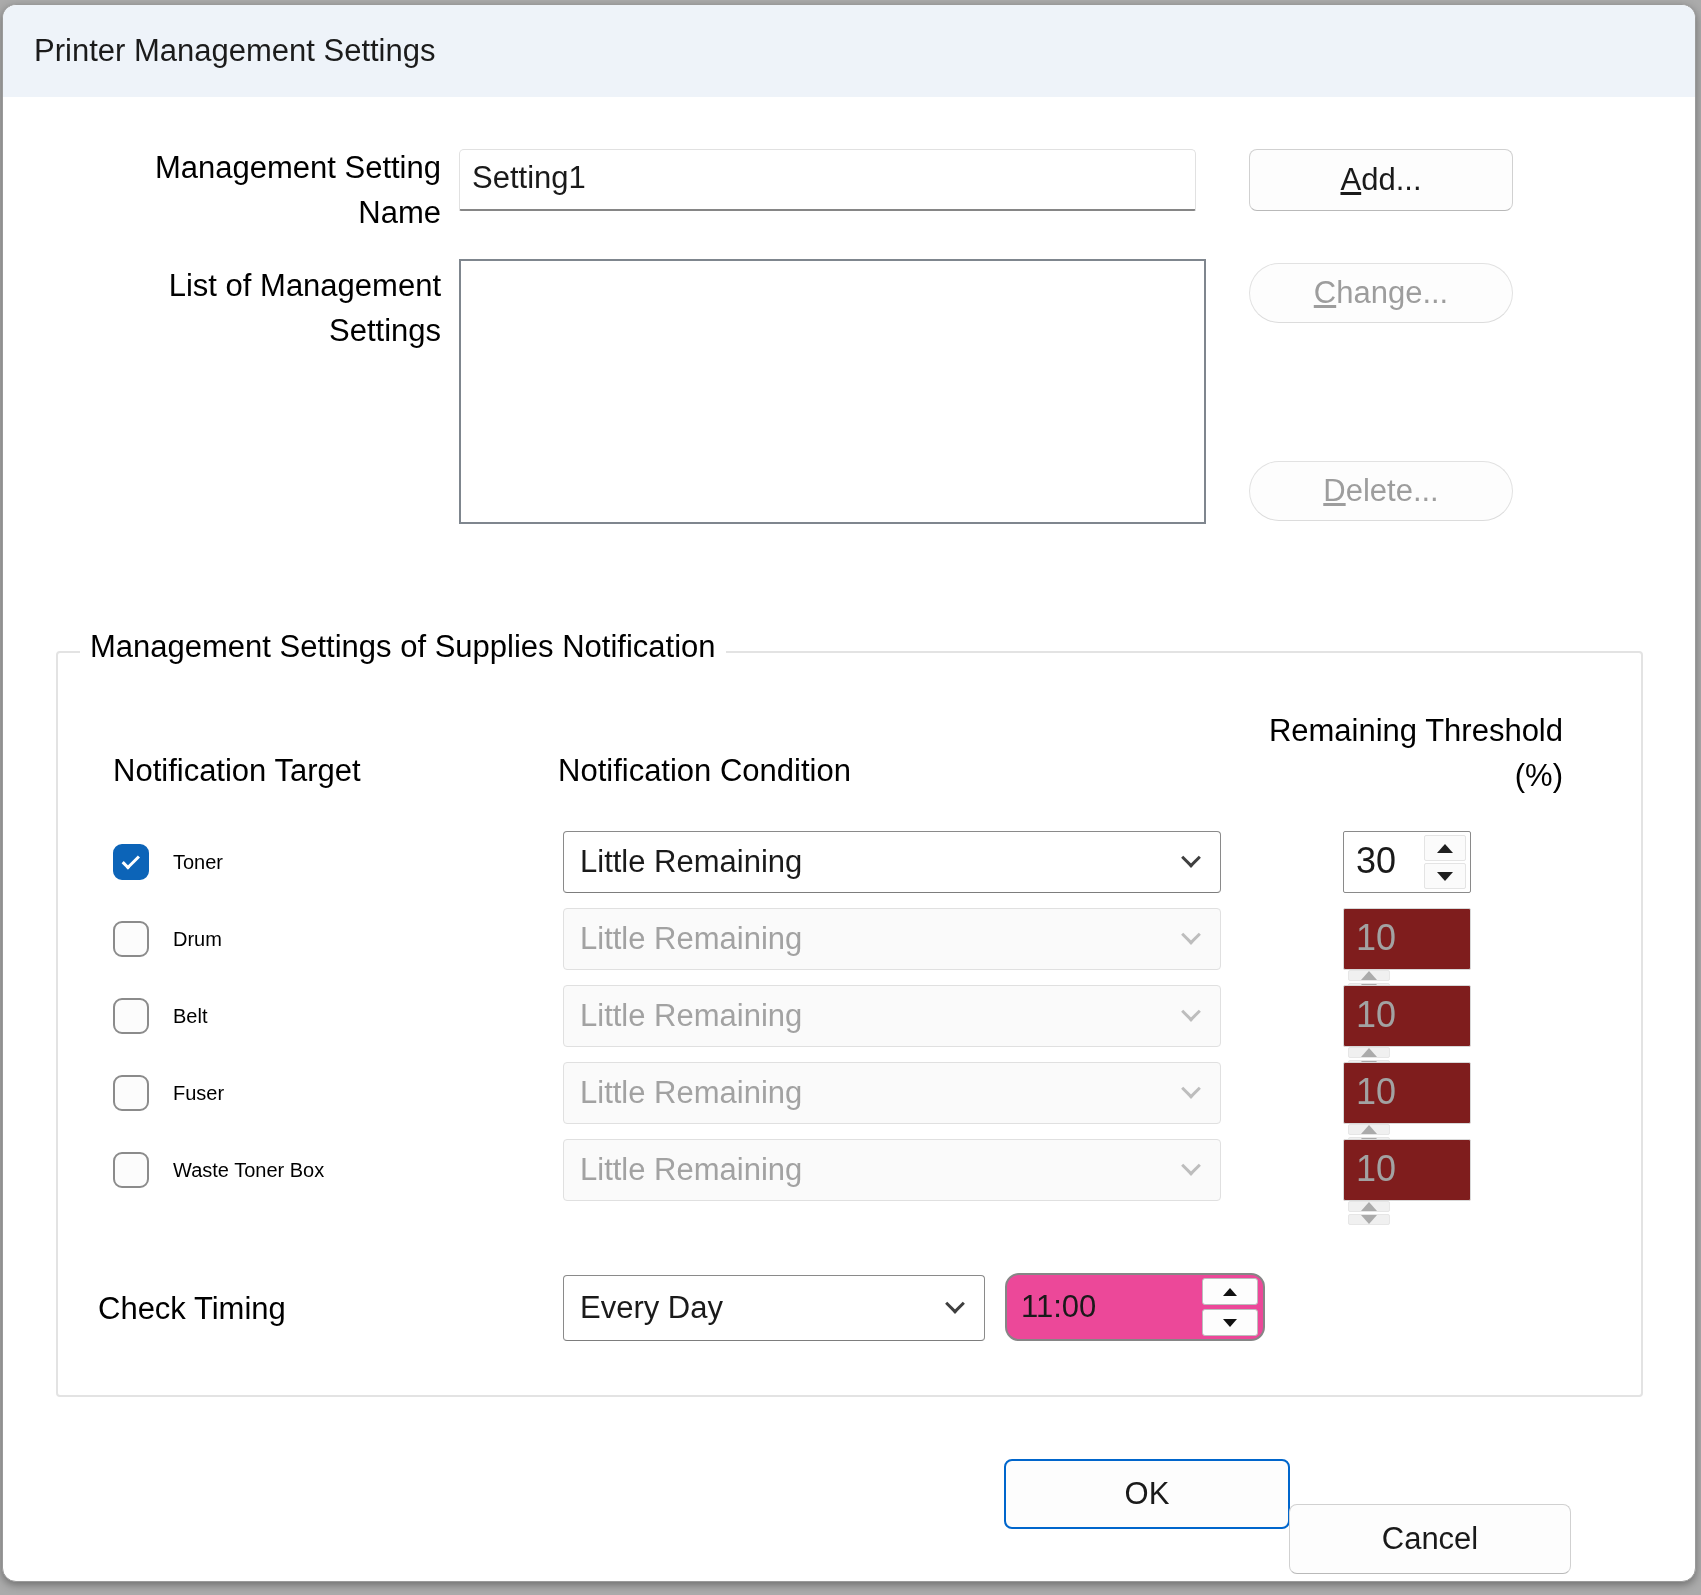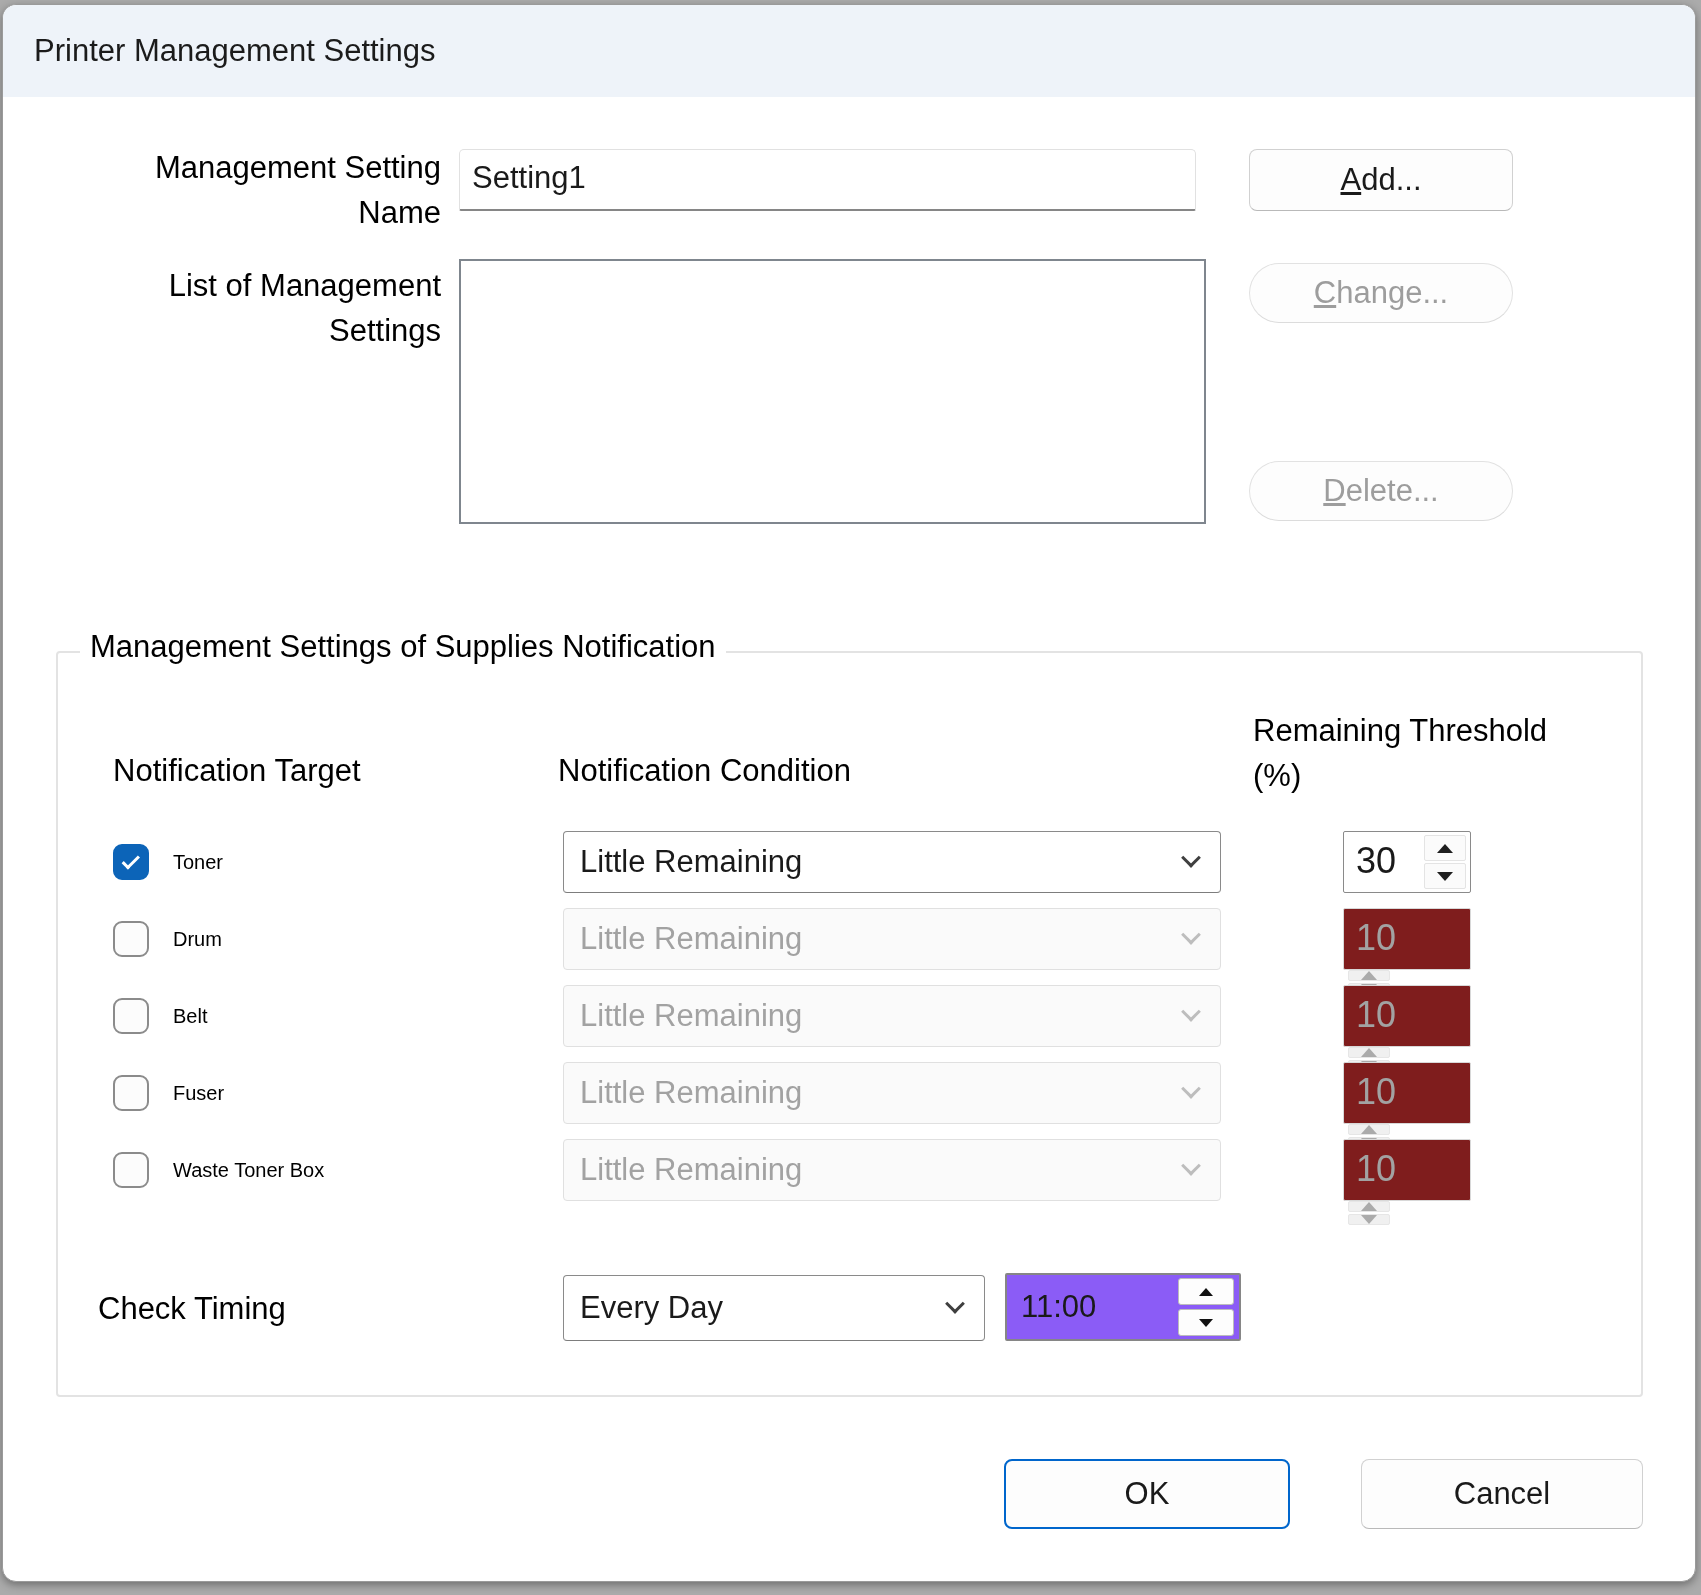--- a/index.html
+++ b/index.html
@@ -102,40 +102,40 @@
   .spin .sbtn {
     flex:1; background:#fbfbfb; border:1px solid #e4e4e4; border-radius:2px;
     display:flex; align-items:center; justify-content:center; color:#1f1f1f;
   }
   .spin.disabled { border-color:#d8d8d8; background:#7f1d1d;flex-direction:column; }
   .spin.disabled .val { color:#a2a2a2; }
   .spin.disabled .sbtn { background:#f0f0f0; border-color:#e6e6e6; color:#ababab; }
   .tri-up { width:0; height:0; border-left:8px solid transparent; border-right:8px solid transparent; border-bottom:9px solid currentColor; }
   .tri-down { width:0; height:0; border-left:8px solid transparent; border-right:8px solid transparent; border-top:9px solid currentColor; }
   .timespin {
-    position:absolute; left:947px; top:620px; width:236px; height:68px;
-    border:2px solid #868686; border-radius:2px; background:#8b5cf6;
+    position:absolute; left:947px; top:620px; width:260px; height:68px;
+    border:2px solid #868686; border-radius:14px; background:#ec4899;
     display:flex; align-items:center;
   }
   .timespin .val { flex:1; font-size:31px; color:#1a1a1a; padding-left:14px; }
   .timespin .btncol { width:56px; margin-right:5px; display:flex; flex-direction:column; gap:4px; }
   .timespin .sbtn {
     height:27px; background:#fdfdfd; border:1px solid #bcbcbc; border-radius:3px;
     display:flex; align-items:center; justify-content:center; color:#111;
   }
   .timespin .tri-up { border-left-width:7px; border-right-width:7px; border-bottom-width:8px; }
   .timespin .tri-down { border-left-width:7px; border-right-width:7px; border-top-width:8px; }
   .footer-btn {
     position:absolute; top:1454px; height:70px;
     background:#fdfdfd; border-radius:8px;
     font-size:31px; color:#1a1a1a;
     display:flex; align-items:center; justify-content:center;
   }
   .ok { left:1001px; width:286px; border:2.5px solid #0066cc; }
-  .cancel { left:1358px; width:282px; border:1px solid #d1d1d1; border-bottom-color:#b9b9b9; }
+  .cancel { left:1286px; width:282px; border:1px solid #d1d1d1; border-bottom-color:#b9b9b9;margin-top:45px; }
 </style>
 </head>
 <body>
 
 <div class="dialog">
 
   <div class="titlebar">
     <span>Printer Management Settings</span>
   </div>
 
@@ -152,21 +152,21 @@
   </div>
   <div class="btn disabled" style="left:1246px; top:456px; height:60px;">
     <span class="mnemonic">Delete...</span>
   </div>
 
   <div class="groupbox">
     <div class="legend">Management Settings of Supplies Notification</div>
 
     <div class="colheader" style="left:55px; top:100px;">Notification Target</div>
     <div class="colheader" style="left:500px; top:100px;">Notification Condition</div>
-    <div class="colheader" style="left:1195px; top:55px; width:310px; text-align:left; line-height:45px;">Remaining Threshold (%)</div>
+    <div class="colheader" style="left:1195px; top:55px; width:310px; text-align:right; line-height:45px;">Remaining Threshold (%)</div>
 
     <div class="rows">
 
       <div class="supply-row">
         <div class="checkbox checked">
           <span class="checkmark"></span>
         </div>
         <div class="row-label">Toner</div>
         <div class="combo" style="left:450px; top:0; width:658px;">
           <span>Little Remaining</span>

